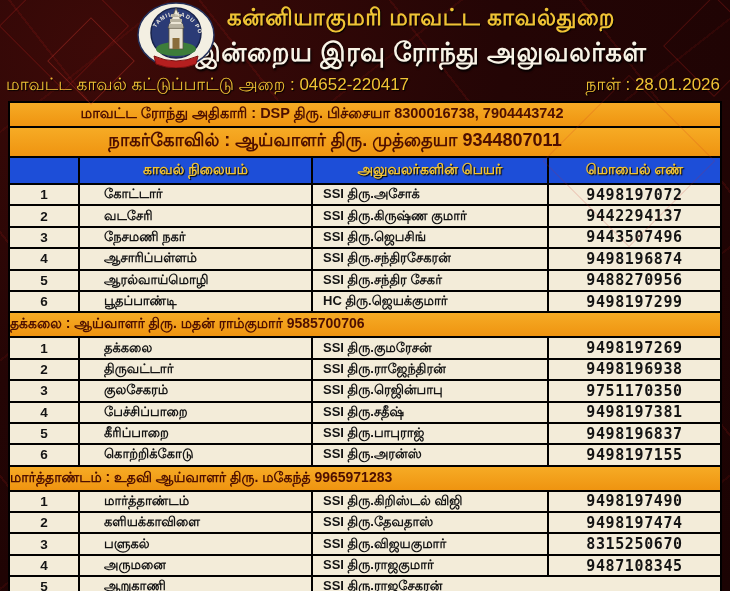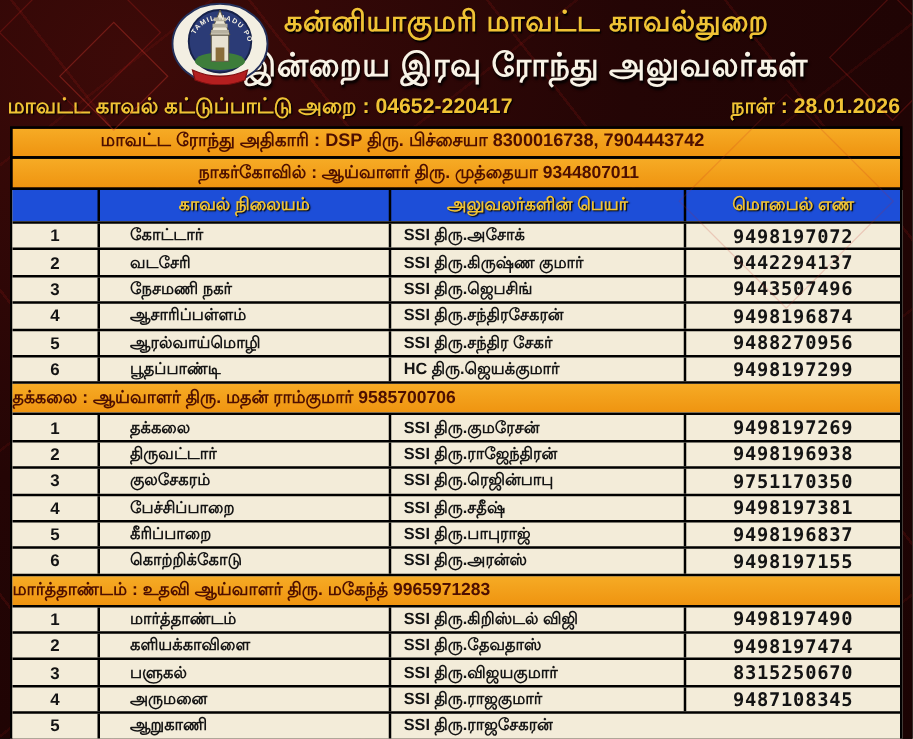--- a/index.html
+++ b/index.html
@@ -20,27 +20,27 @@
   .deco.d3{width:120px;height:120px;right:40px;top:100px;border-color:rgba(200,40,35,.18);}
   .deco.d4{width:70px;height:70px;right:-20px;top:10px;}
 
   .header{position:relative;height:69px;}
   .logo{position:absolute;left:136px;top:2px;width:80px;height:66px;}
   .titles{padding-left:112px;text-align:center;}
   .title1{padding-top:4px;font-size:23px;font-weight:bold;color:#f0c335;text-shadow:1px 1px 1px #000;letter-spacing:.5px;}
   .title2{padding-top:3px;font-size:26px;font-weight:bold;color:#f8f3e6;text-shadow:1px 2px 2px #000;letter-spacing:.5px;}
 
   .infoline{display:flex;justify-content:space-between;align-items:center;
-    padding:6px 10px 5px 6px;color:#f0c335;font-weight:bold;font-size:17px;text-shadow:1px 1px 1px #000;}
+    padding:6px 10px 5px 6px;color:#f0c335;font-weight:normal;font-size:17px;text-shadow:1px 1px 1px #000;}
 
   .sheet{margin:0 8px;}
   .bar{background:linear-gradient(#f6ab25,#ef9410);border:2px solid #000;color:#4d0f00;
     font-weight:bold;font-size:14.5px;text-align:center;padding:2px 0 3px 0;}
   .bar.b1{padding-right:86px;}
-  .bar.b2{margin-top:-2px;padding-right:60px;font-size:14px;}
+  .bar.b2{margin-top:-2px;padding-right:60px;font-size:18px;}
 
   .table{border:2px solid #000;border-top:none;background:#f3ecd9;}
   .hrow{display:grid;grid-template-columns:70px 233px 236px 1fr;background:#1d4ed8;}
   .hcell{color:#f0c335;font-weight:bold;font-size:14px;text-align:center;padding:3px 0 4px 0;
     border-right:2px solid #000;text-shadow:1px 1px 1px #000;}
   .hcell:last-child{border-right:none;}
 
   .trow{display:grid;grid-template-columns:70px 233px 236px 1fr;height:19.4px;
     border-top:2px solid #000;background:#f3ecd9;align-items:center;}
   .cell{height:100%;display:flex;align-items:center;border-right:2px solid #000;

